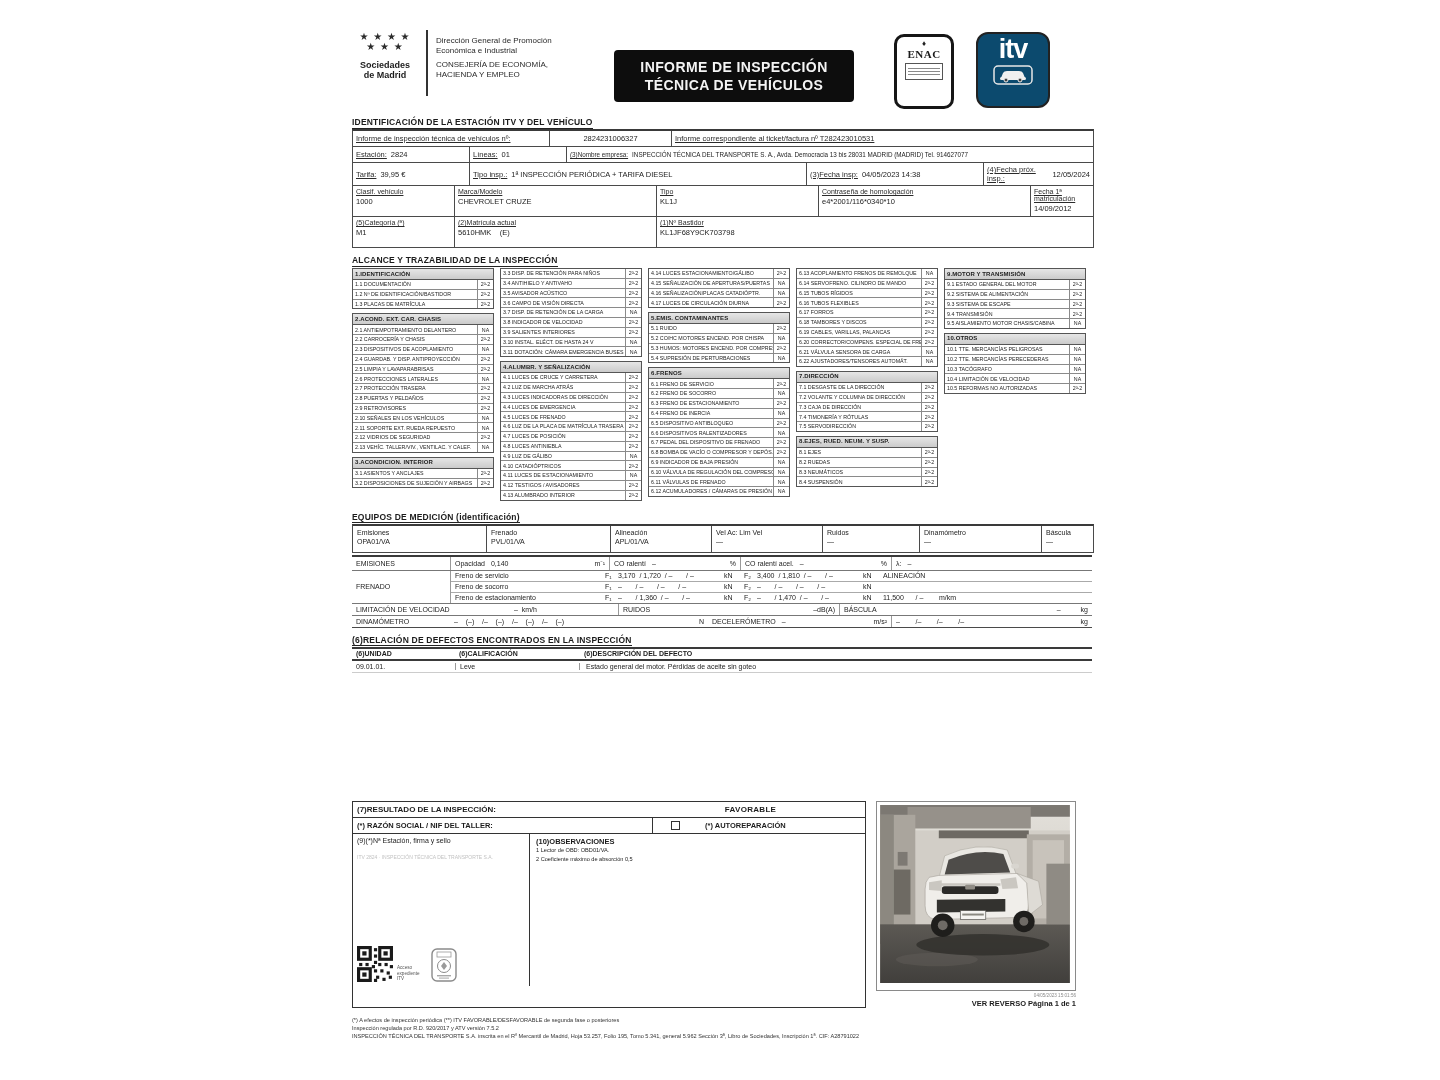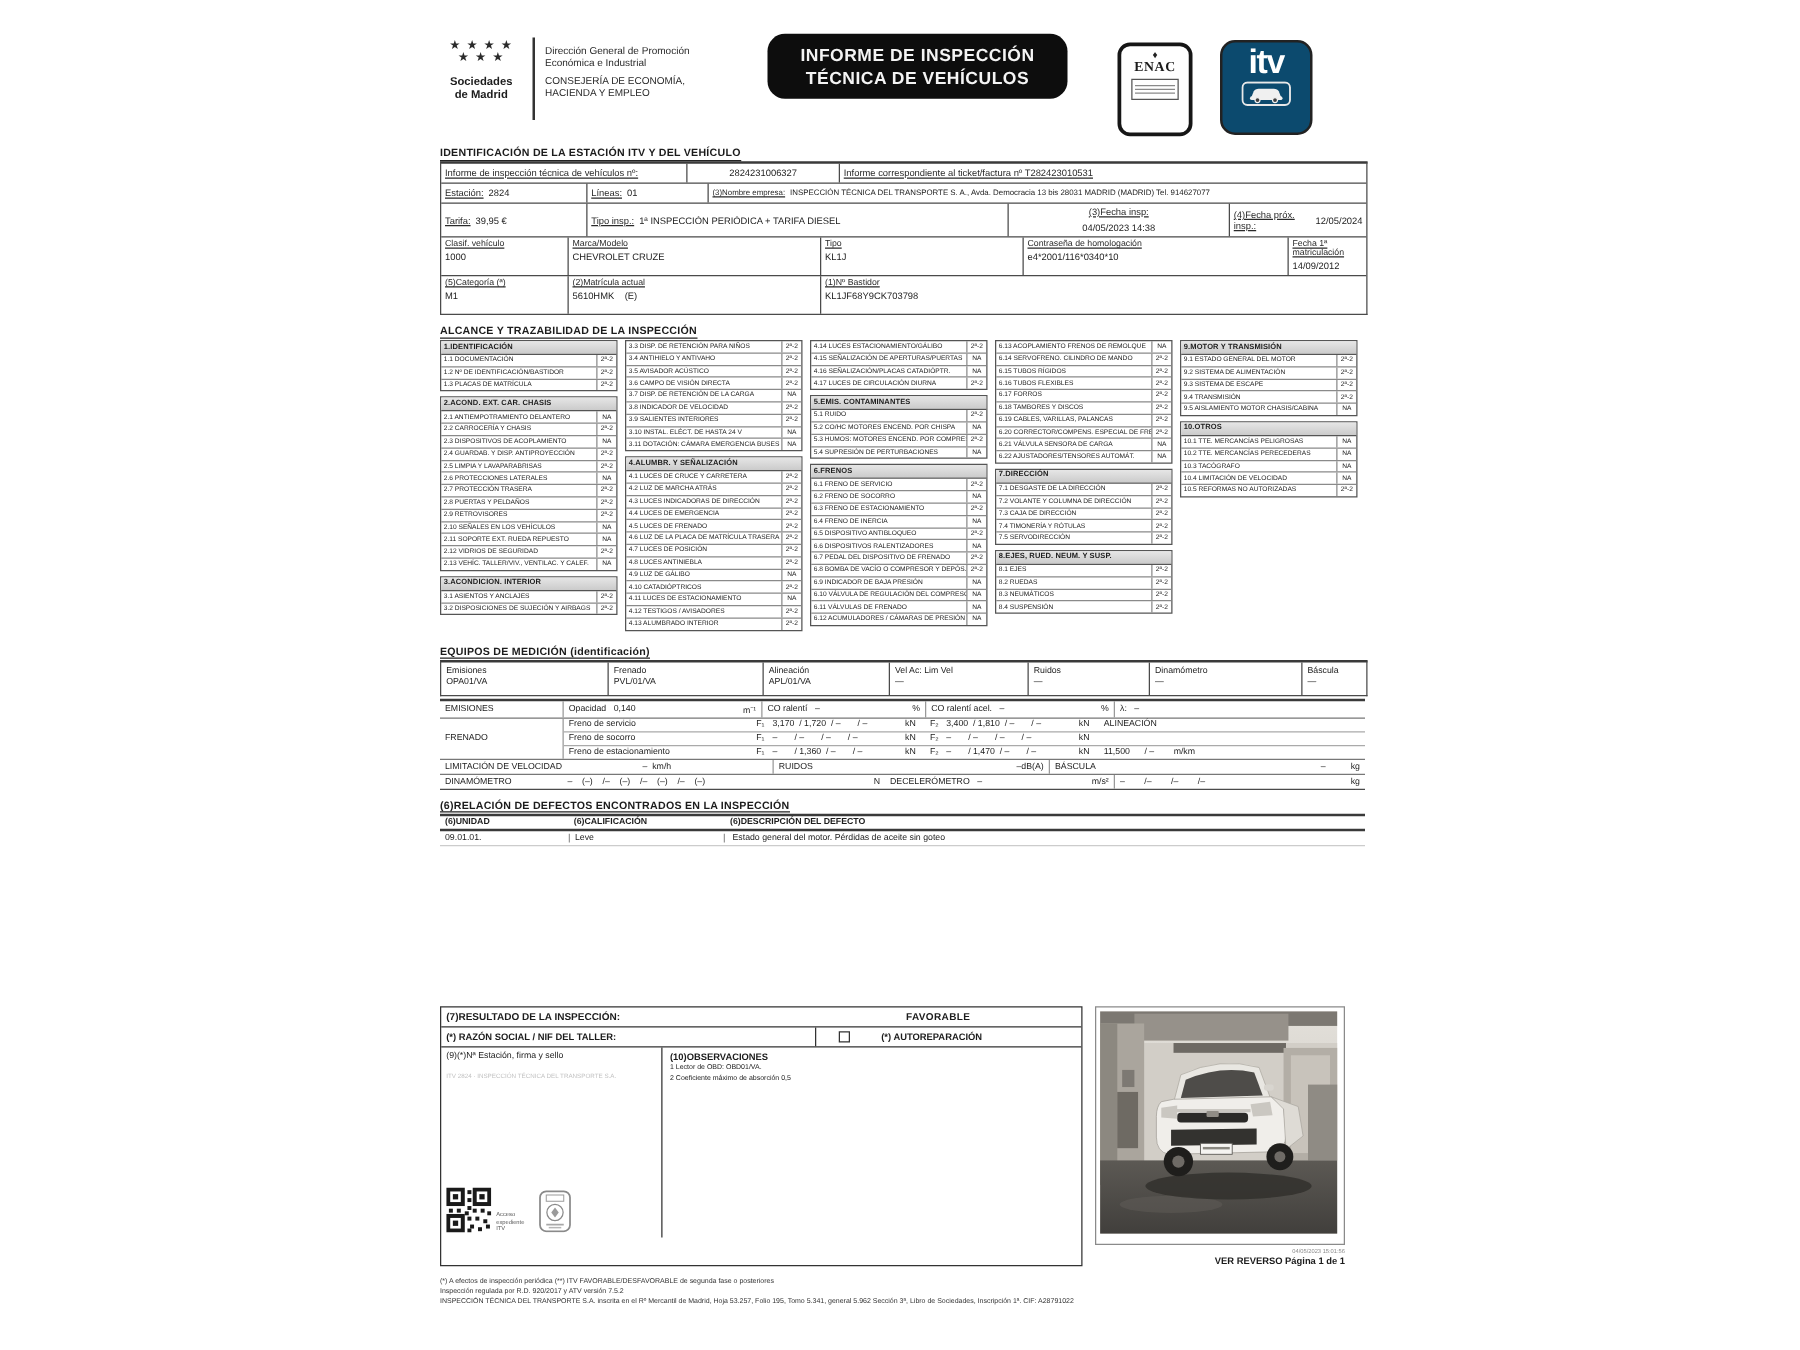--- a/index.html
+++ b/index.html
@@ -8,21 +8,21 @@
 
   
   .hdr{display:flex;margin-top:26px;height:84px;align-items:flex-start;}
   .madrid{display:flex;}
   .madrid-flag{width:66px;text-align:center;padding-top:6px;}
   .stars{font-size:10px;line-height:10px;letter-spacing:1px;color:#2b2b2b;}
   .madrid-name{font-weight:bold;font-size:9px;line-height:10px;margin-top:8px;}
   .hdr-divider{border-left:2px solid #333;height:66px;margin:4px 8px 0 8px;}
   .org{font-size:8px;line-height:9.5px;width:158px;padding-top:10px;color:#2a2a2a;}
   .org .b2{margin-top:5px;}
-  .title-box{background:#0d0d0d;color:#f4f4f4;width:240px;height:52px;margin-left:20px;margin-top:1px;display:flex;flex-direction:column;justify-content:center;text-align:center;font-weight:bold;font-size:14px;line-height:18px;letter-spacing:.4px;border-radius:14px;}
+  .title-box{background:#0d0d0d;color:#f4f4f4;width:240px;height:52px;margin-left:20px;margin-top:24px;display:flex;flex-direction:column;justify-content:center;text-align:center;font-weight:bold;font-size:14px;line-height:18px;letter-spacing:.4px;border-radius:4px;}
   .enac{width:54px;height:66px;border:3px solid #161616;border-radius:10px;margin-left:40px;margin-top:8px;text-align:center;padding-top:3px;background:#fff;}
   .enac-crest{font-size:8px;line-height:8px;color:#222;}
   .enac-name{font-family:"Liberation Serif",serif;font-weight:bold;font-size:11px;letter-spacing:.5px;}
   .enac-sub{border:1px solid #555;width:34px;margin:3px auto 0;padding:2px 1px;}
   .enac-sub i{display:block;height:1.5px;background:#8a8a8a;margin:1.5px 1px;}
   .itv{width:70px;height:72px;background:#0c4a6e;border:2px solid #222;border-radius:12px;color:#fff;text-align:center;margin-left:22px;margin-top:6px;}
   .itv-name{font-weight:bold;font-size:27px;line-height:30px;letter-spacing:-1px;}
   .itv-car{margin-top:1px;}
 
   
@@ -34,21 +34,21 @@
   .idt-row{display:flex;border-bottom:1px solid #4a4a4a;}
   .idt-row:last-child{border-bottom:none;}
   .idt-cell{border-right:1px solid #4a4a4a;padding:2px 3px;display:flex;gap:4px;align-items:center;min-height:11px;}
   .idt-cell:last-child{border-right:none;flex:1;}
   .idt-cell .lab{color:#2a2a2a;text-decoration:underline;}
   .idt-cell .val{font-weight:normal;}
   .stack{flex-direction:column;align-items:flex-start;gap:2px;justify-content:flex-start;min-height:26px;}
   .stack .lab{font-size:7px;}
   .stack .val{font-size:7.5px;}
   .w190{width:190px;}.w115{width:115px;justify-content:center;}.w110{width:110px;}.w90{width:90px;}
-  .w330{width:330px;}.w170{width:170px;flex-direction:column;}
+  .w330{width:330px;}.w170{width:170px;}
   .v95{width:95px;}.v195{width:195px;}.v155{width:155px;}.v205{width:205px;}
   .tiny{font-size:6.3px;}
 
   
   .cl-grid{display:flex;gap:6px;margin-top:3px;width:740px;}
   .cl-col{width:142px;}
   .cl-group{border:1px solid #555;margin-bottom:4px;background:#fff;}
   .cl-h{background:linear-gradient(#e6e6e6,#cbcbcb);font-weight:bold;font-size:6px;line-height:7px;padding:1.5px 2px;border-bottom:1px solid #555;letter-spacing:.1px;}
   .cl-r{display:flex;border-bottom:1px solid #8a8a8a;}
   .cl-r:last-child{border-bottom:none;}

